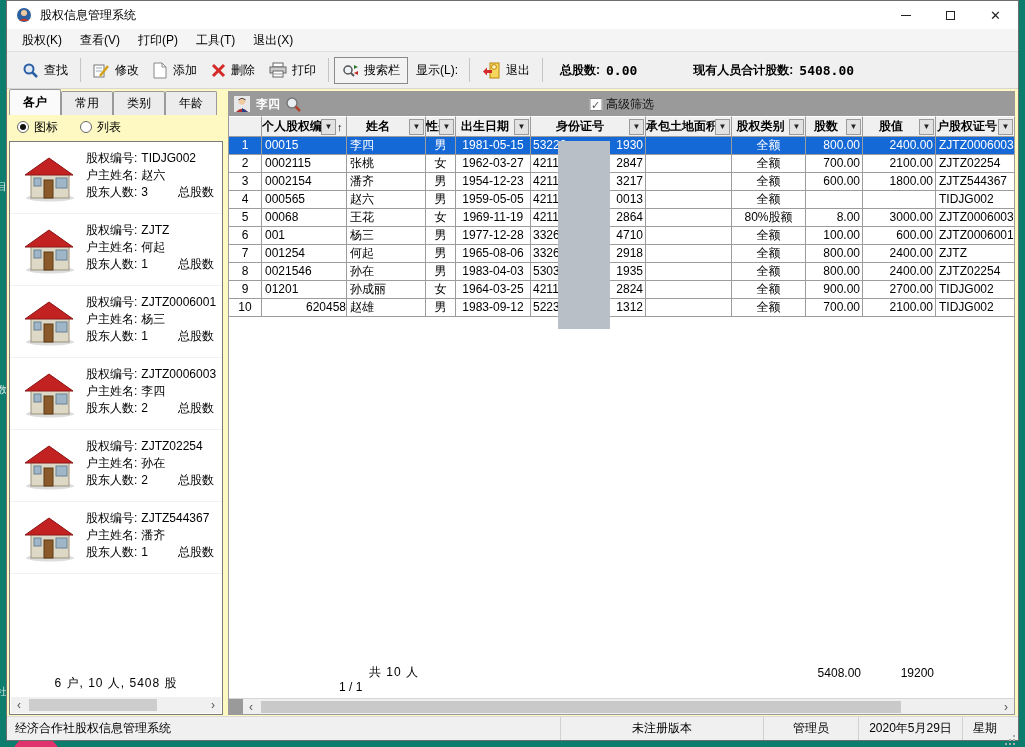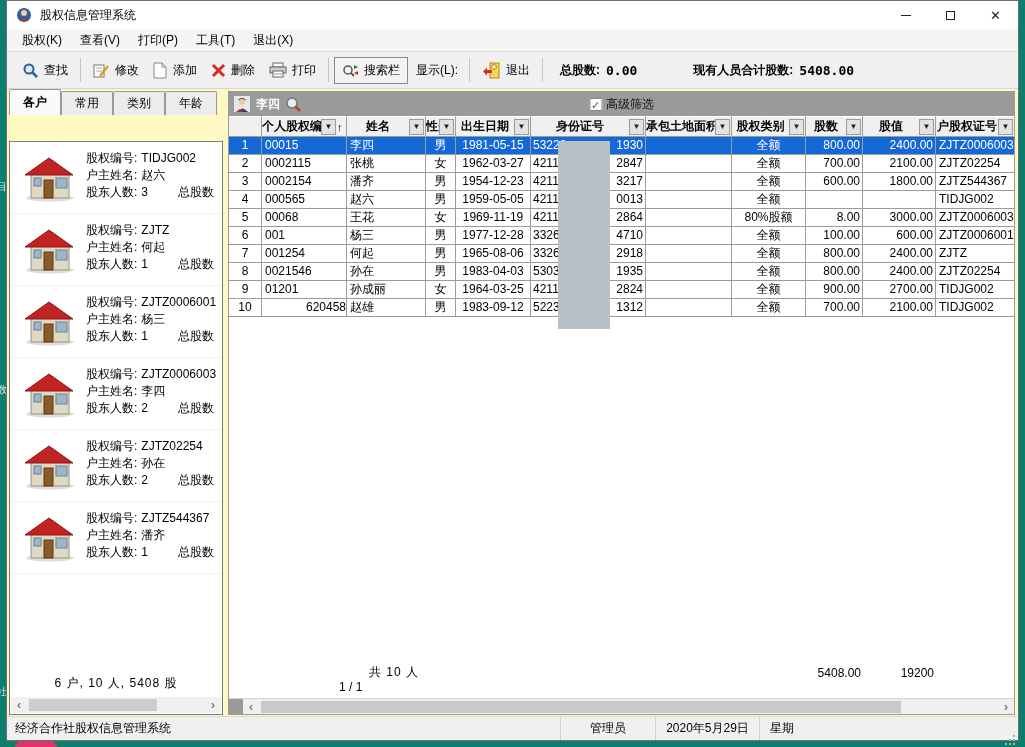--- a/index.html
+++ b/index.html
@@ -212,20 +212,30 @@
 
     <div class="main">
 
       <div class="sidebar">
         <div class="tabs" id="tabs">
             <div class="tab active">各户</div>
             <div class="tab">常用</div>
             <div class="tab">类别</div>
             <div class="tab">年龄</div>
           </div>
+        <div class="radios">
+          <span class="radio">
+            <span class="rb checked"></span>
+            <span>图标</span>
+          </span>
+          <span class="radio">
+            <span class="rb"></span>
+            <span>列表</span>
+          </span>
+        </div>
         <div class="listbox">
           <div id="hh-container">
   <div class="hh-item">
     <svg width="58" height="48" viewBox="0 0 58 48">
       <ellipse cx="30" cy="44" rx="24" ry="3.5" fill="#00000022"></ellipse>
       <rect x="11" y="20" width="38" height="24" fill="#ded8c6" stroke="#9a917c"></rect>
       <polygon points="5,21 29,4 53,21" fill="#c32222" stroke="#8c1515"></polygon>
       <rect x="24" y="26" width="9" height="18" fill="#8b5a2b" stroke="#5d3a17"></rect>
       <rect x="14" y="24" width="7" height="8" fill="#9fb6c8" stroke="#6b8296"></rect>
       <rect x="36" y="24" width="11" height="10" fill="#9fb6c8" stroke="#6b8296"></rect>
@@ -555,20 +565,21 @@
           <span class="scroll-arrow">‹</span>
           <span class="ct-thumb"></span>
           <span class="sb-sp"></span>
           <span class="scroll-arrow">›</span>
         </div>
       </div>
     </div>
 
     <div class="statusbar">
       <span class="sb-cell sb-app">经济合作社股权信息管理系统</span>
+      <span class="sb-cell sb-version">未注册版本</span>
       <span class="sb-cell sb-user">管理员</span>
       <span class="sb-cell sb-date">2020年5月29日</span>
       <span class="sb-cell sb-week">
         <span>星期</span>
         <span class="grip"></span>
       </span>
     </div>
   </div>
 </div>
 

